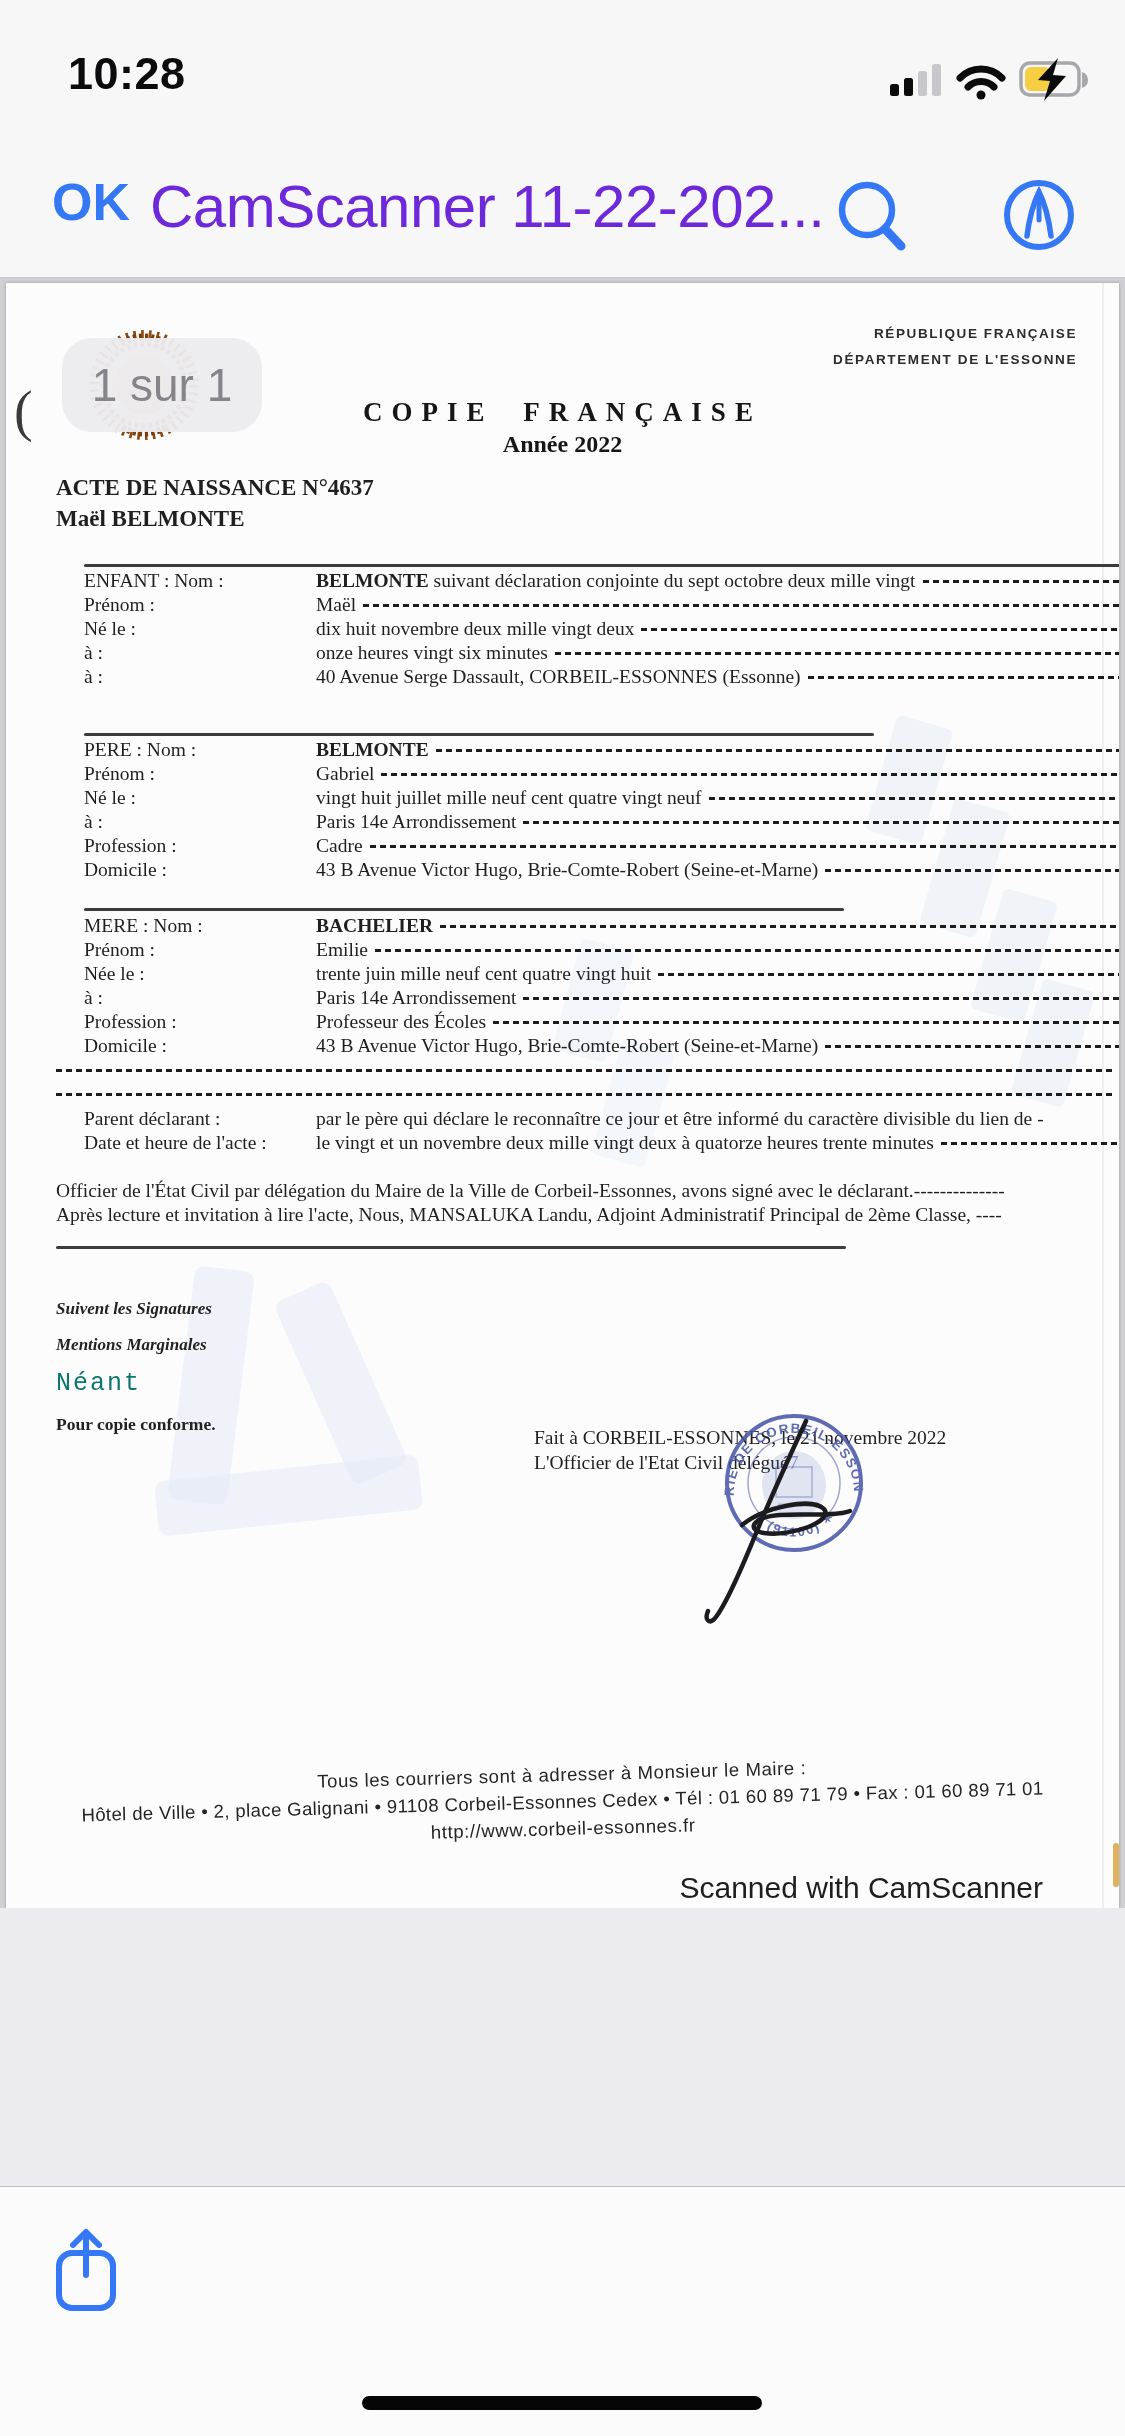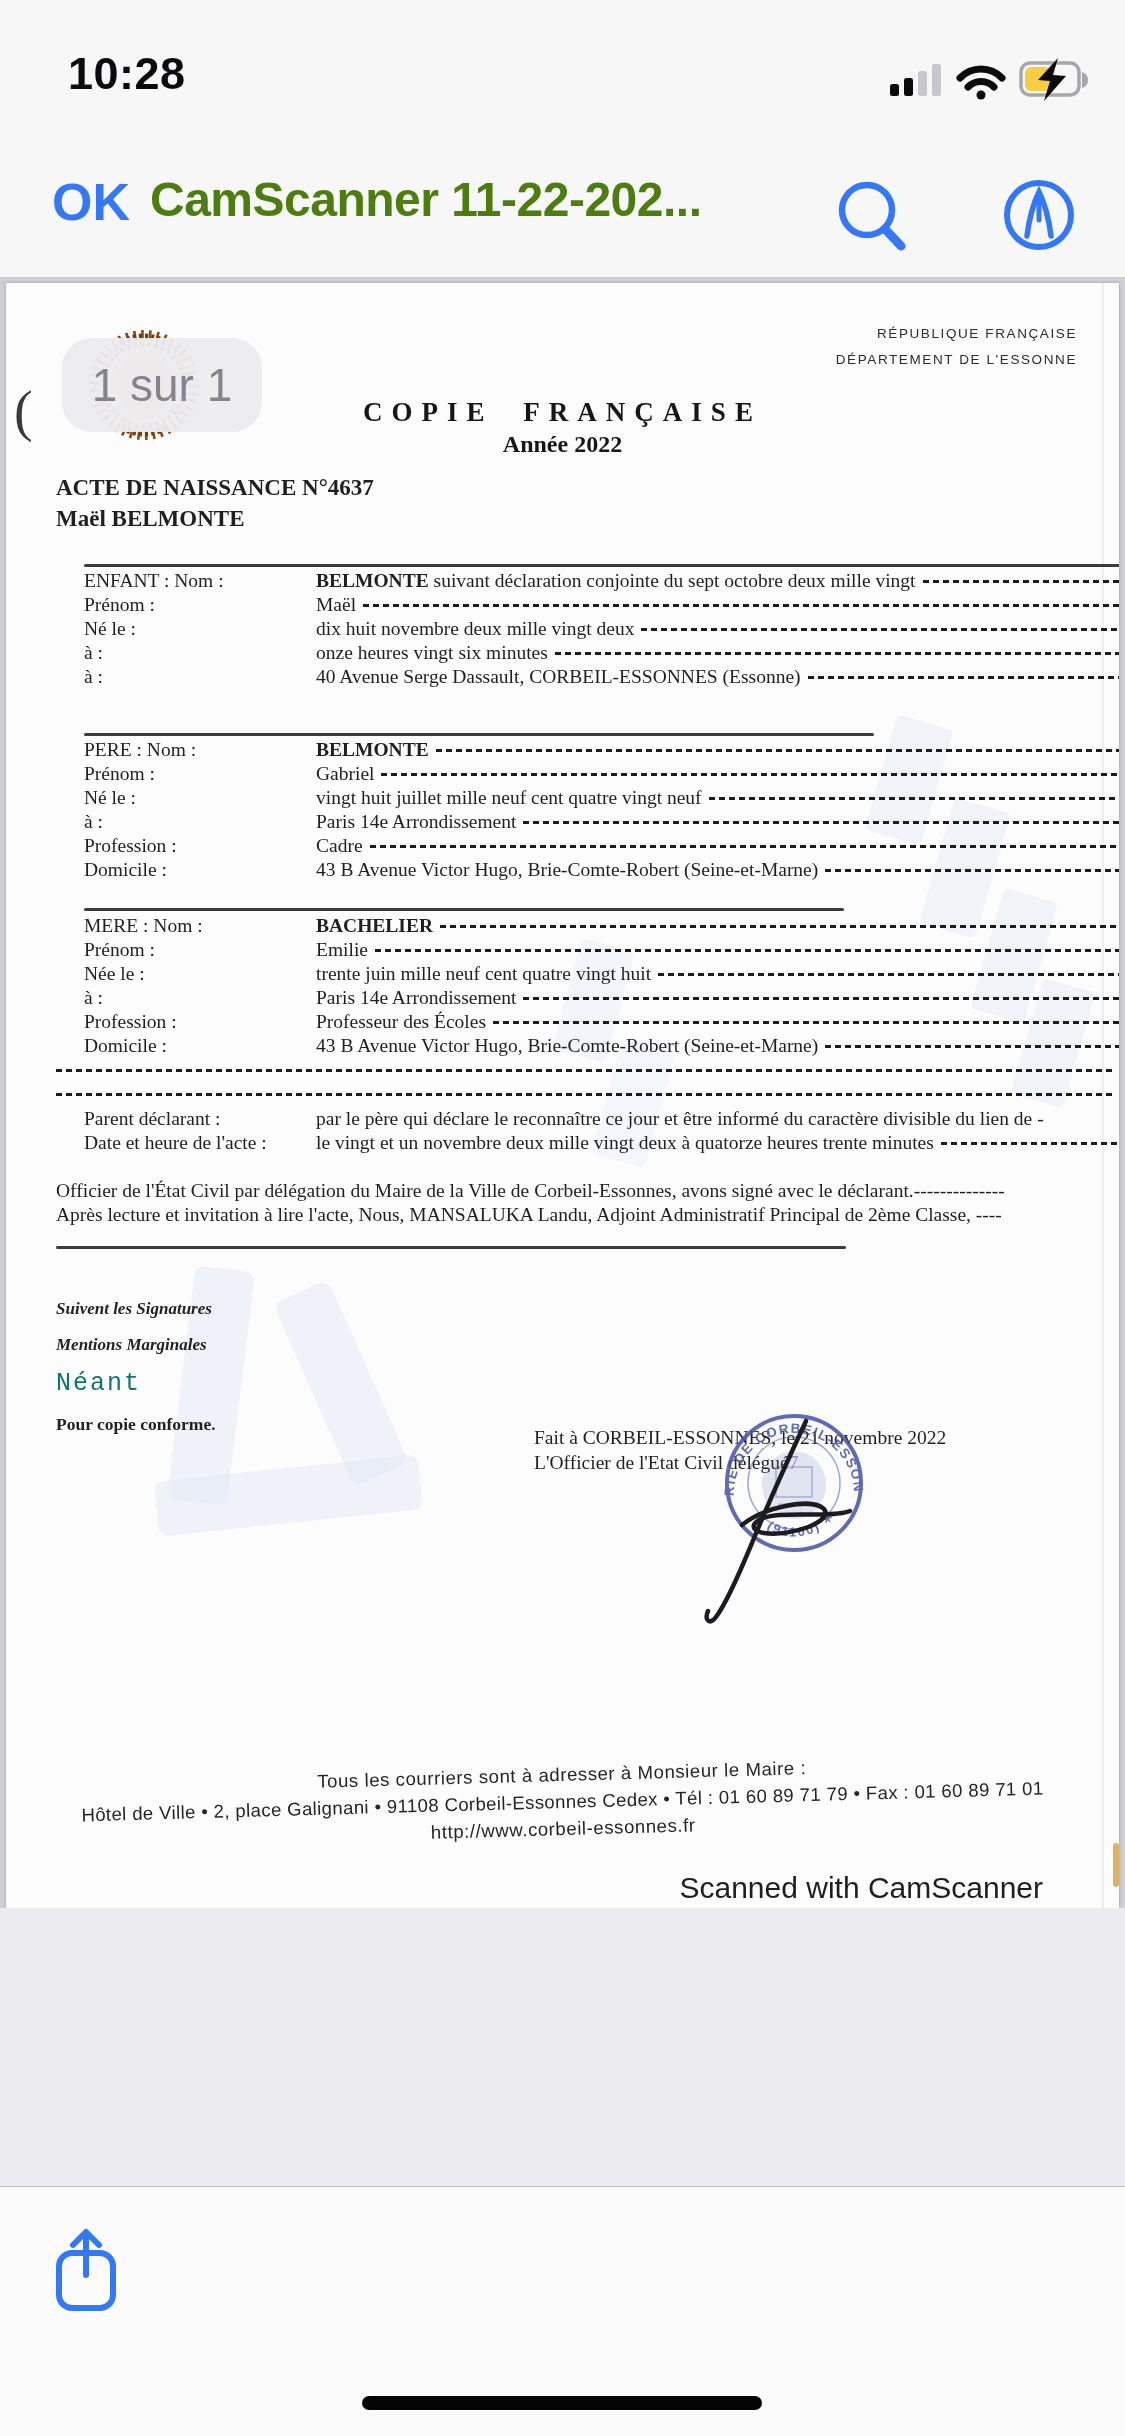--- a/index.html
+++ b/index.html
@@ -11,39 +11,39 @@
   #status-bar { position:absolute; left:0; top:0; width:1125px; height:140px; }
   #status-time { position:absolute; left:68px; top:48px; font-size:45px; font-weight:700;
                  letter-spacing:0.5px; color:#0b0b0d; }
   #status-icons { position:absolute; right:30px; top:58px; }
 
   
   #nav-bar { position:absolute; left:0; top:140px; width:1125px; height:138px;
              background:#f7f7f8; border-bottom:1px solid #c8c8cc;padding-left:28px; }
   #ok-button { position:absolute; left:52px; top:32px; font-size:52px; font-weight:600;
                color:#3478f6; cursor:pointer; }
-  #doc-title { position:absolute; left:150px; top:32px; font-size:48px; font-weight:700;
-               color:#4d7c0f; letter-spacing:-0.5px; white-space:nowrap; }
+  #doc-title { position:absolute; left:150px; top:32px; font-size:60px; font-weight:400;
+               color:#6d28d9; letter-spacing:-0.5px; white-space:nowrap; }
   .nav-icon { position:absolute; top:0; cursor:pointer; }
 
   
   #viewer-bg { position:absolute; left:0; top:278px; width:1125px; height:1630px; background:#cfcfd4; }
   #page { position:absolute; left:6px; top:283px; width:1113px; height:1625px;
           background:#fcfcfd; box-shadow:0 0 3px rgba(0,0,0,0.25); overflow:hidden;
           font-family:"Liberation Serif", serif; color:#1f1f1f; }
   #fold-line { position:absolute; left:1096px; top:0; width:2px; height:100%;
                background:rgba(60,60,70,0.07); }
 
   
   .wm { position:absolute; background:#e7eef7; opacity:0.6; border-radius:6px; }
   .wm2 { position:absolute; background:#e4eaf5; opacity:0.55; border-radius:10px; }
 
   
   #rep-header { position:absolute; right:42px; top:38px; text-align:right;
-                font-family:"Liberation Sans", sans-serif; font-size:13.5px; font-weight:400;
+                font-family:"Liberation Sans", sans-serif; font-size:13.5px; font-weight:700;
                 letter-spacing:1.6px; color:#2c2c2e; line-height:26px; }
   #seal { position:absolute; left:76px; top:40px; }
   #paren-mark { position:absolute; left:8px; top:96px; font-size:56px; color:#3a3a3a; font-weight:400; }
   #copy-title { position:absolute; left:0; top:114px; width:100%; text-align:center;
                 font-size:27px; font-weight:700; letter-spacing:9px; word-spacing:14px; color:#161616; }
   #copy-year  { position:absolute; left:0; top:148px; width:100%; text-align:center;
                 font-size:24px; font-weight:700; color:#161616; }
   #act-title   { position:absolute; left:50px; top:192px; font-size:23px; font-weight:700; }
   #act-subject { position:absolute; left:50px; top:223px; font-size:23px; font-weight:700; }
 

